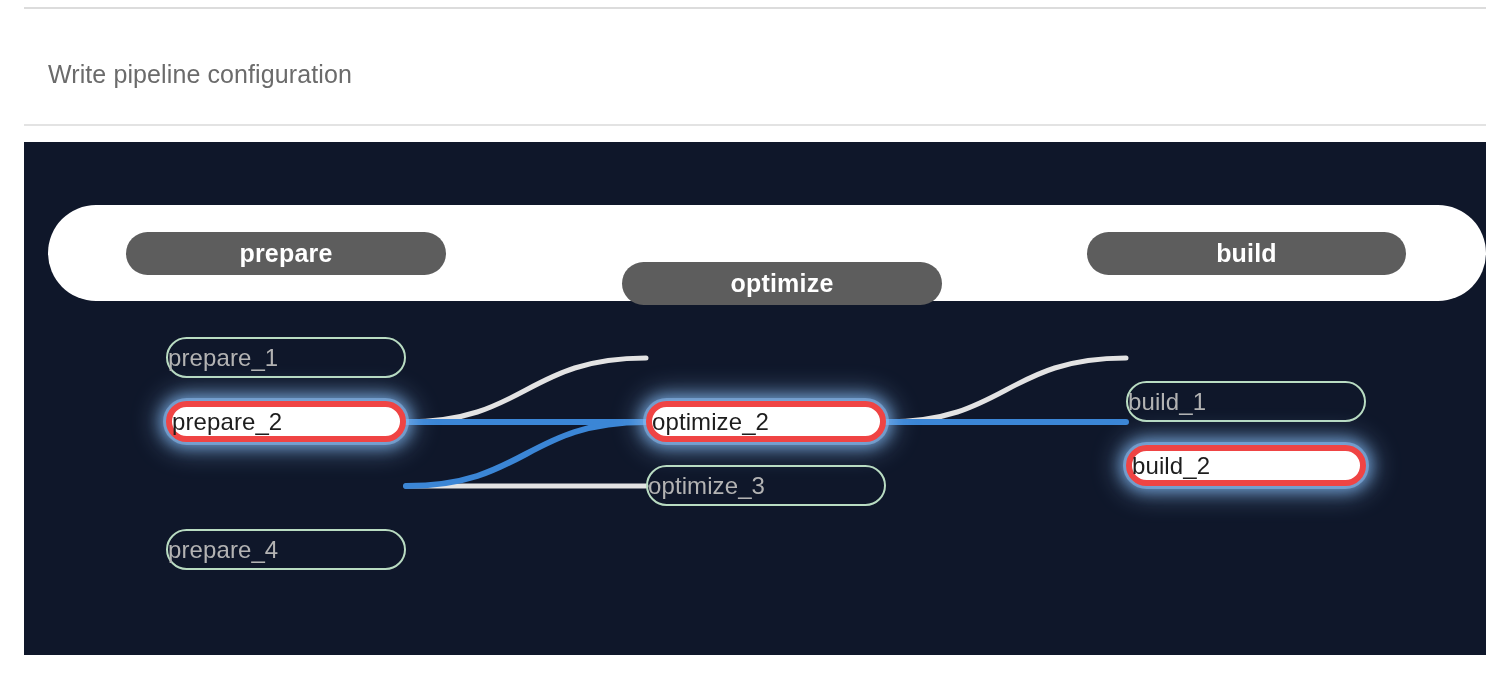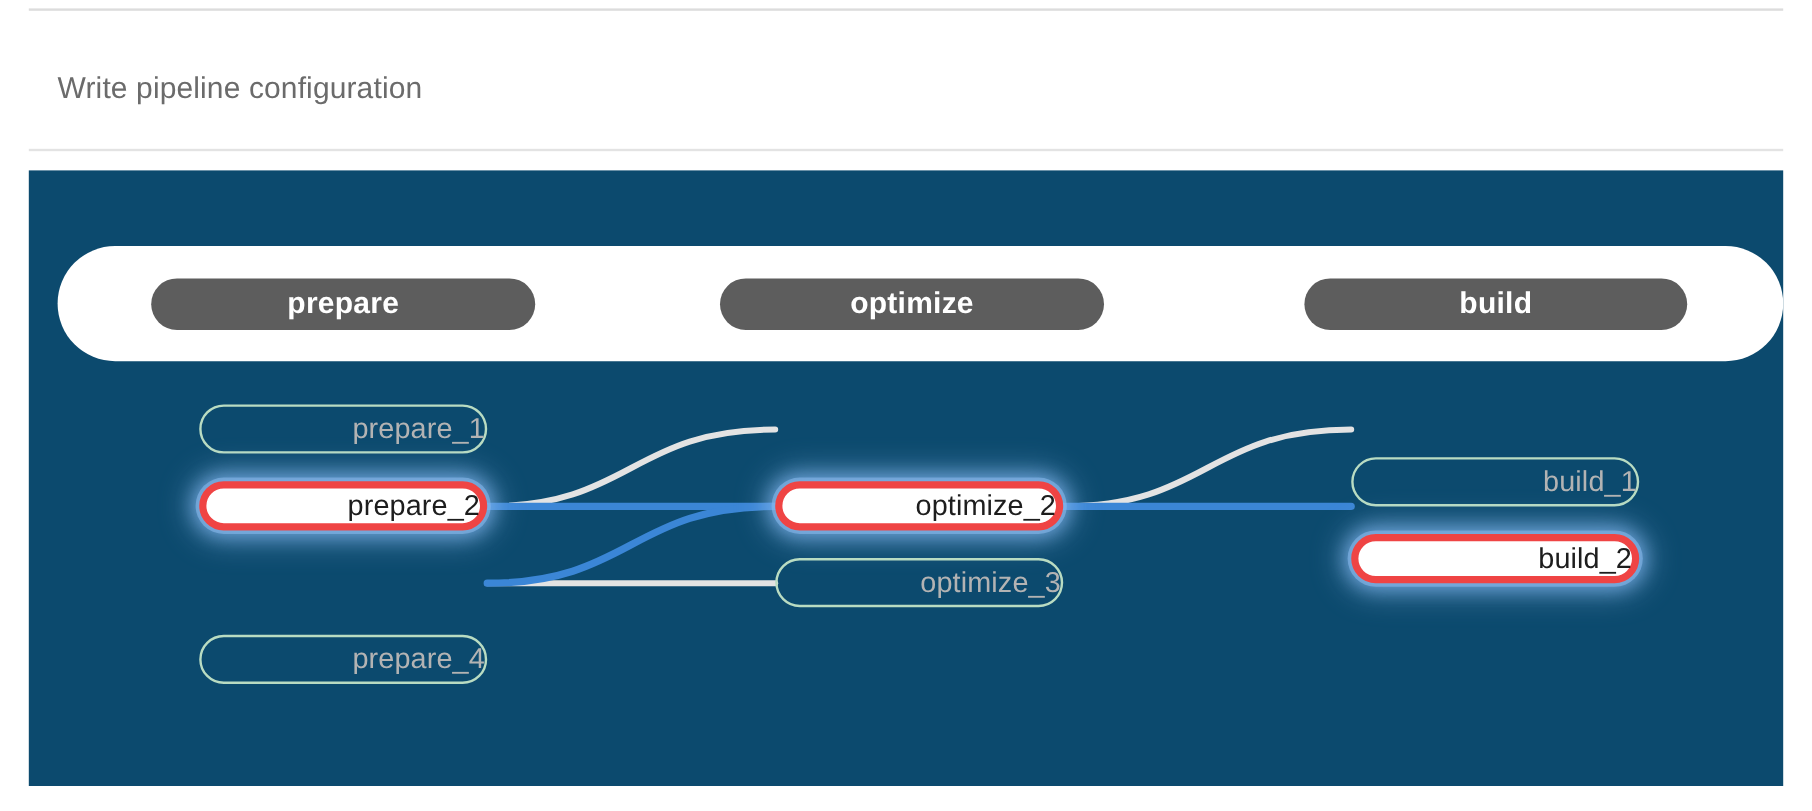--- a/index.html
+++ b/index.html
@@ -62,21 +62,21 @@
     border-bottom: 4px solid #6a6fc4;
   }
 
   
   .canvas {
     position: absolute;
     left: 24px;
     top: 142px;
     width: 1462px;
     height: 513px;
-    background: #0c4a6e;
+    background: #0f172a;
     overflow: hidden;
   }
 
   
   .stage-bar {
     position: absolute;
     left: 24px;
     top: 63px;
     width: 1438px;
     height: 96px;
@@ -93,21 +93,21 @@
     align-items: center;
     justify-content: center;
     color: #ffffff;
     font-size: 25px;
     font-weight: 700;
     letter-spacing: 0.2px;
     cursor: pointer;
     user-select: none;
   }
   .stage-pill.s0 { left: 102px;  width: 320px; }
-  .stage-pill.s1 { left: 576px;  width: 320px; }
+  .stage-pill.s1 { left: 598px;  width: 320px; margin-top: 30px; }
   .stage-pill.s2 { left: 1063px; width: 319px; }
 
   
   .edges {
     position: absolute;
     left: 0;
     top: 0;
     width: 1462px;
     height: 513px;
     pointer-events: none;
@@ -115,21 +115,21 @@
 
   
   .node {
     position: absolute;
     width: 240px;
     height: 41px;
     box-sizing: border-box;
     border-radius: 21px;
     display: flex;
     align-items: center;
-    justify-content: flex-end;
+    justify-content: flex-start;
     font-size: 24px;
     letter-spacing: 0.1px;
     white-space: nowrap;
     cursor: pointer;
     user-select: none;
   }
   .node.dim {
     background: transparent;
     border: 2px solid #b9dcc2;
     color: #b3b3b3;

